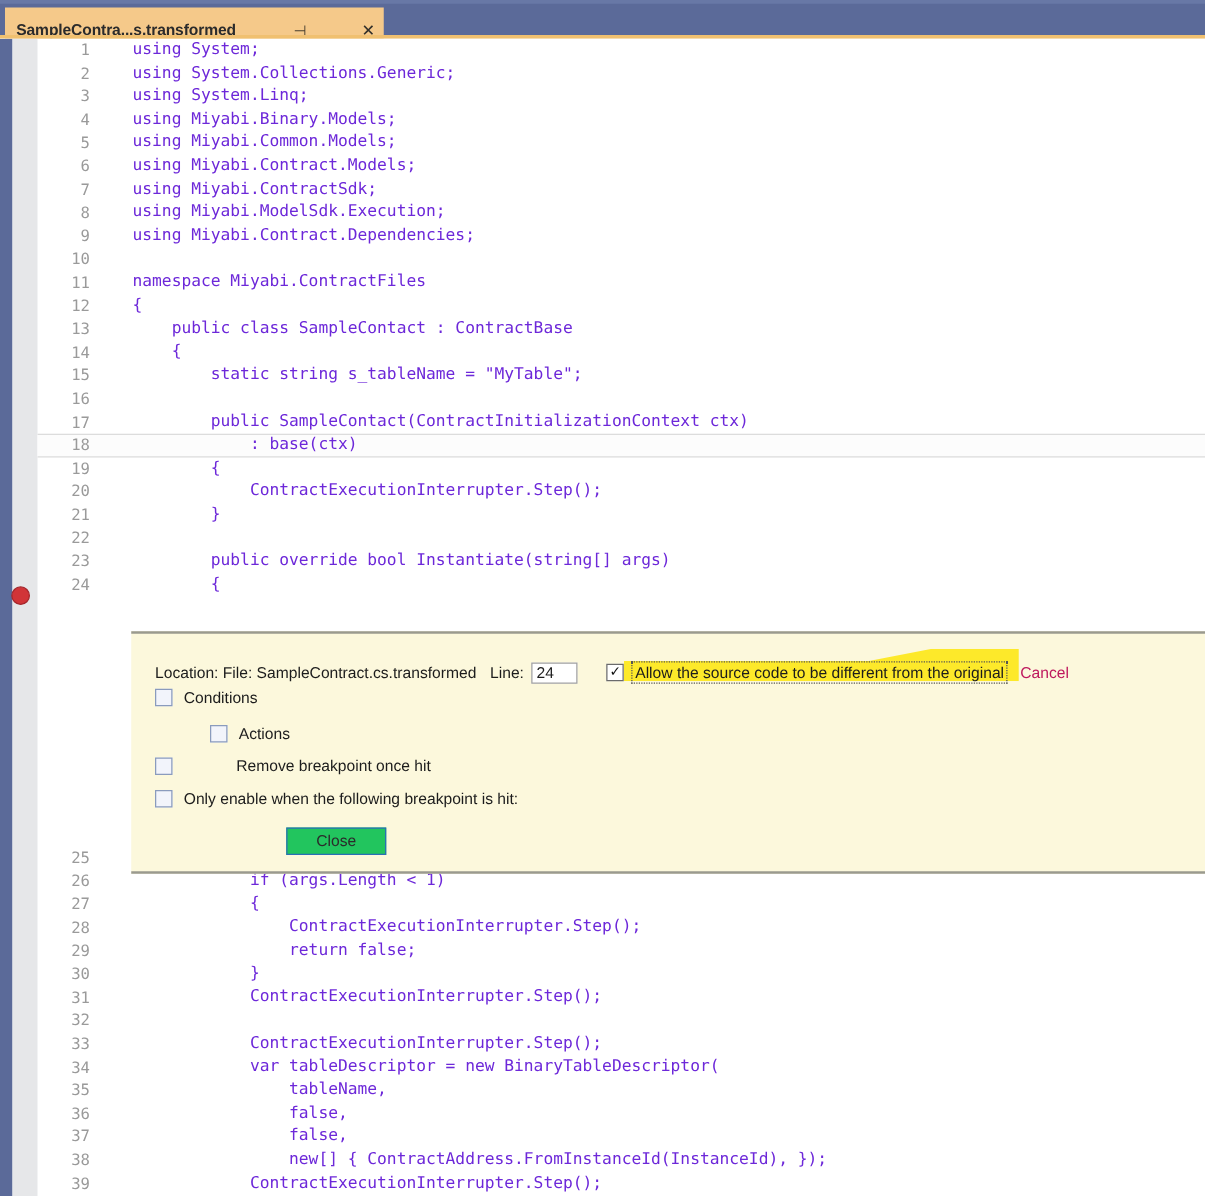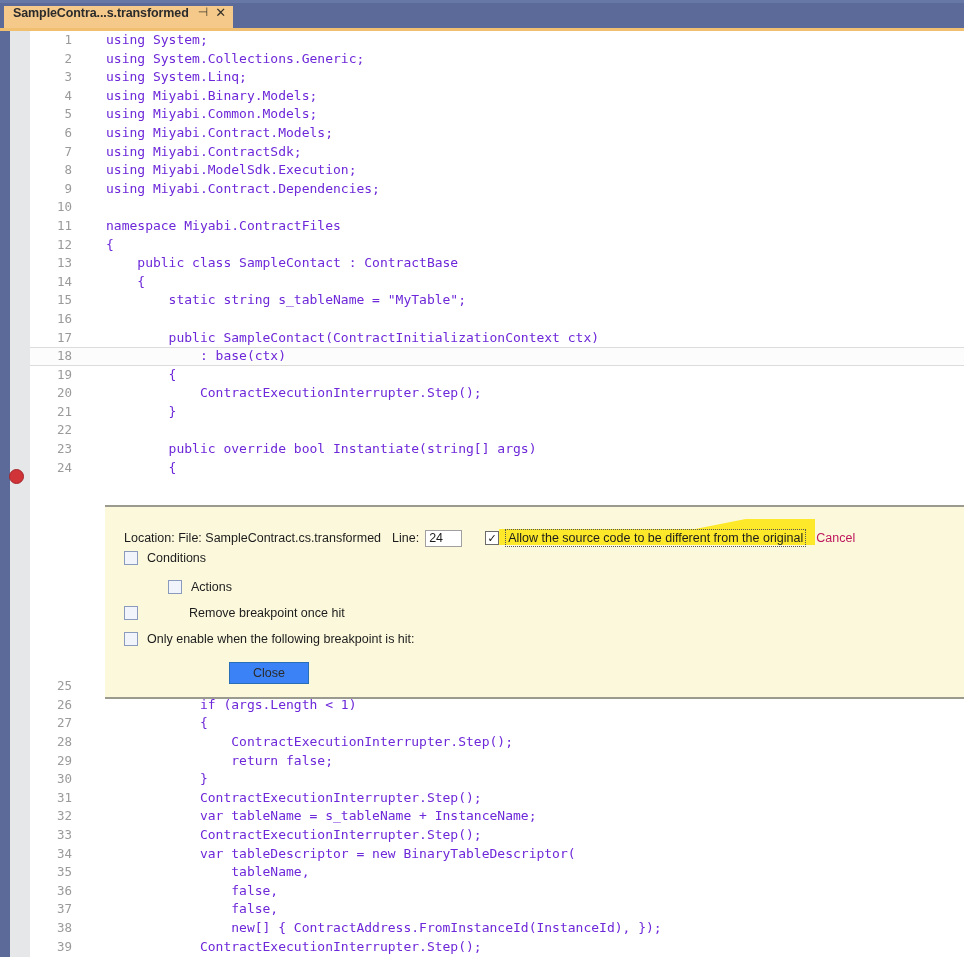--- a/index.html
+++ b/index.html
@@ -32,23 +32,24 @@
     height: 3px;
     background: #f0c070;
   }
   .tab {
     position: absolute;
     left: 4px;
     top: 3px;
     height: 25px;
     background: #f5c98a;
     display: flex;
-    align-items: flex-start;
+    align-items: flex-end;
     padding: 0 7px 0 9px;
     box-sizing: border-box;
+    gap: 37px;
   }
   .tab-title {
     font-size: 12.5px;
     font-weight: bold;
     color: #2b2b2b;
     white-space: nowrap;
     letter-spacing: -0.1px;
   }
   .tab-icon {
     font-size: 12px;
@@ -255,21 +256,21 @@
   #bp-check-1 { top: 73px; padding-left: 44px; }
   #bp-check-2 { top: 99px; gap: 42px; }
   #bp-check-3 { top: 125px; }
 
   #close-button {
     position: absolute;
     left: 124px;
     top: 155px;
     width: 80px;
     height: 22px;
-    background: #3b82f6;
+    background: #22c55e;
     border: 1px solid #2a6fb5;
     box-sizing: border-box;
     font-size: 12.5px;
     color: #2b2b2b;
     display: flex;
     align-items: center;
     justify-content: center;
     font-family: "Liberation Sans", sans-serif;
   }
 </style>
@@ -320,21 +321,21 @@
       </div>
     <div id="bp-panel-spacer" style="height:200px"></div>
     <div id="code-lower">
         <div class="code-line"><span class="ln">25</span><span class="code-text">            ContractExecutionInterrupter.Step();</span></div>
         <div class="code-line"><span class="ln">26</span><span class="code-text">            if (args.Length &lt; 1)</span></div>
         <div class="code-line"><span class="ln">27</span><span class="code-text">            {</span></div>
         <div class="code-line"><span class="ln">28</span><span class="code-text">                ContractExecutionInterrupter.Step();</span></div>
         <div class="code-line"><span class="ln">29</span><span class="code-text">                return false;</span></div>
         <div class="code-line"><span class="ln">30</span><span class="code-text">            }</span></div>
         <div class="code-line"><span class="ln">31</span><span class="code-text">            ContractExecutionInterrupter.Step();</span></div>
-        <div class="code-line"><span class="ln">32</span><span class="code-text">            var tableName = s_tableName + InstanceName;</span></div>
+        <div class="code-line"><span class="ln">32</span></div>
         <div class="code-line"><span class="ln">33</span><span class="code-text">            ContractExecutionInterrupter.Step();</span></div>
         <div class="code-line"><span class="ln">34</span><span class="code-text">            var tableDescriptor = new BinaryTableDescriptor(</span></div>
         <div class="code-line"><span class="ln">35</span><span class="code-text">                tableName,</span></div>
         <div class="code-line"><span class="ln">36</span><span class="code-text">                false,</span></div>
         <div class="code-line"><span class="ln">37</span><span class="code-text">                false,</span></div>
         <div class="code-line"><span class="ln">38</span><span class="code-text">                new[] { ContractAddress.FromInstanceId(InstanceId), });</span></div>
         <div class="code-line"><span class="ln">39</span><span class="code-text">            ContractExecutionInterrupter.Step();</span></div>
         <div class="code-line"><span class="ln">40</span><span class="code-text">            try</span></div>
       </div>
   </div>

